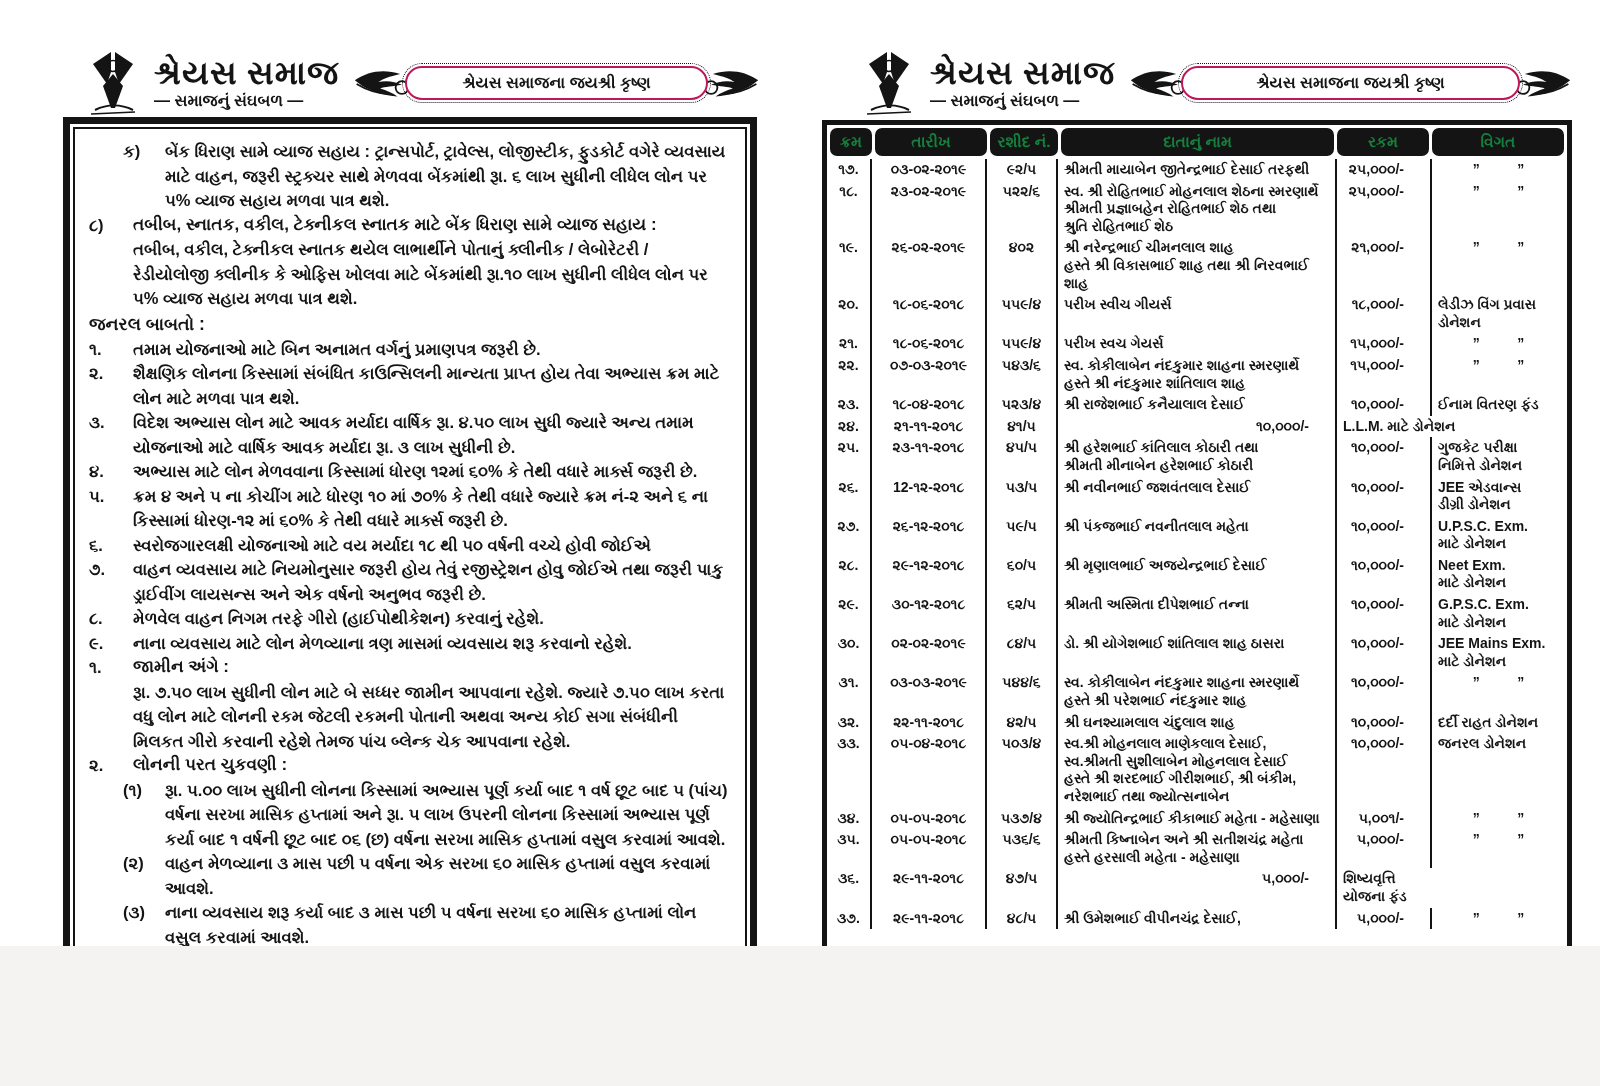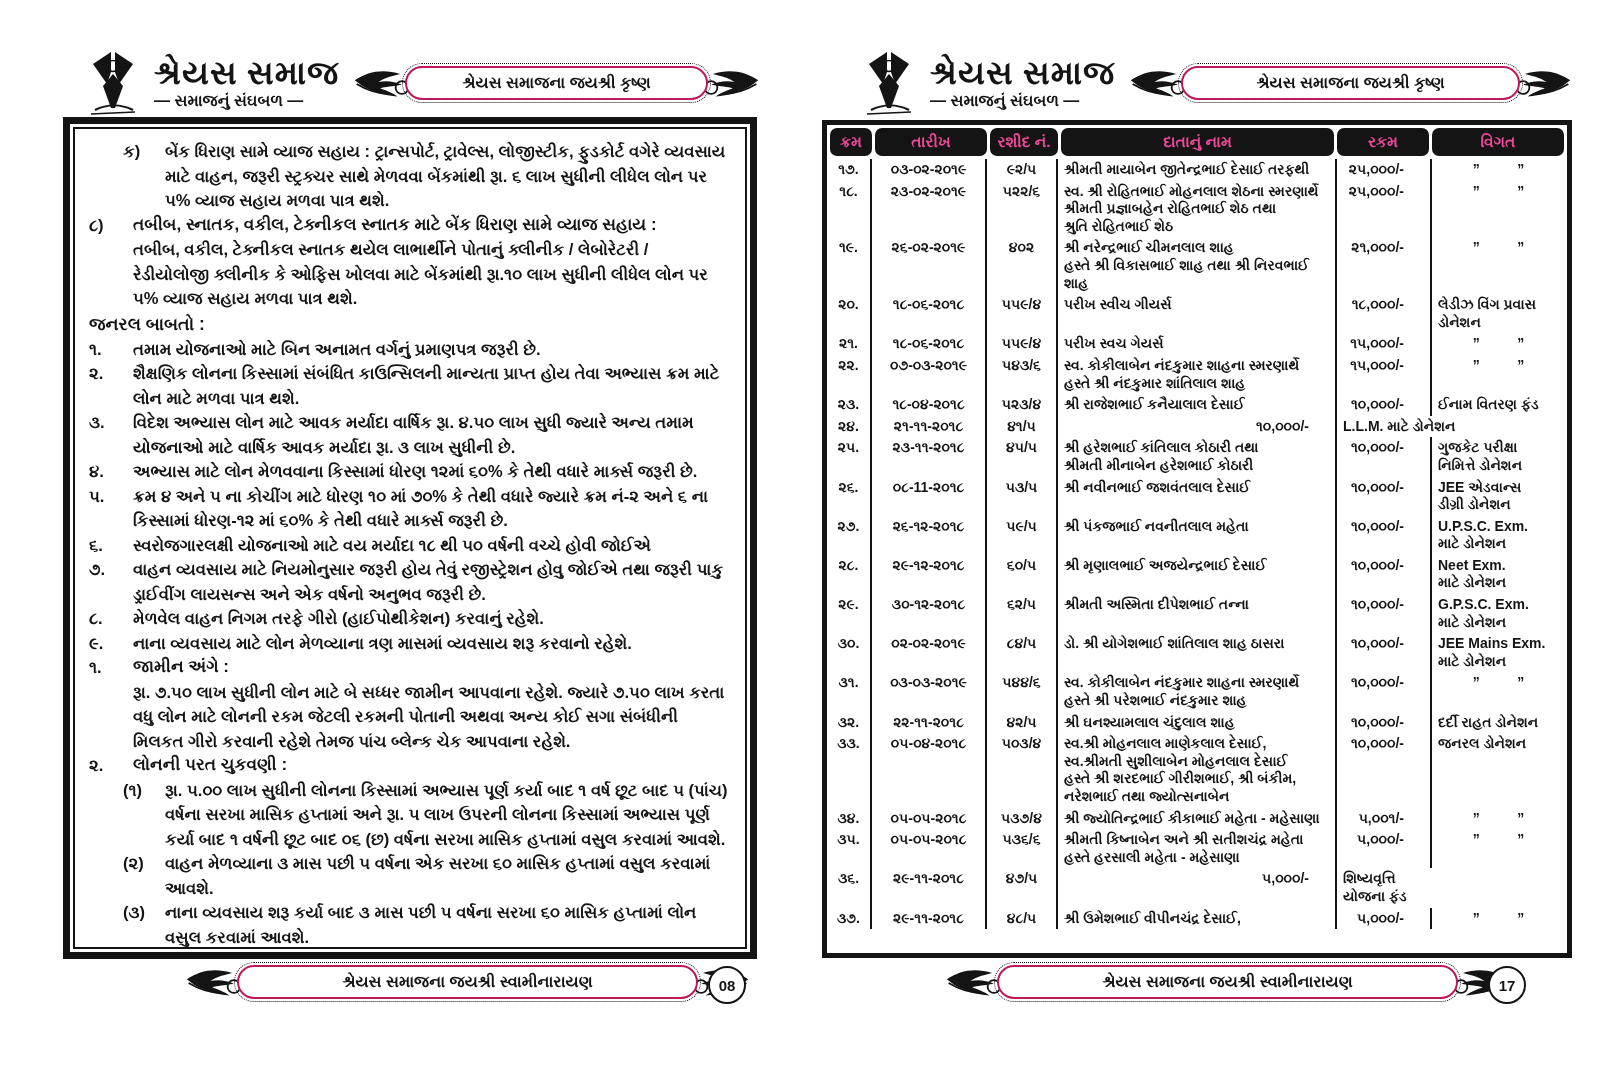--- a/index.html
+++ b/index.html
@@ -1,17 +1,17 @@
 <!DOCTYPE html>
 <html><head>
 <meta charset="utf-8">
 <style>
   html,body{margin:0;padding:0;background:#f4f3f1;}
   .canvas{
-    position:relative;width:1600px;height:1086px;background:#ffffff;
+    position:relative;width:1600px;height:946px;background:#ffffff;
     font-family:"Liberation Sans","DejaVu Sans",sans-serif;color:#141414;overflow:hidden;
   }
   
   .masthead{position:absolute;top:48px;height:70px;display:flex;align-items:center;}
   .masthead.left{left:84px;width:676px;}
   .masthead.right{left:860px;width:712px;}
   .logo{width:58px;height:66px;flex:0 0 auto;}
   .logo svg{width:100%;height:100%;}
   .logo-text{margin-left:12px;flex:0 0 auto;}
   .logo-title{font-size:33px;font-weight:800;letter-spacing:1px;line-height:1.05;font-family:"Liberation Serif","DejaVu Serif",serif;}
@@ -43,21 +43,21 @@
   .blk .bhead{font-weight:800;font-size:17px;}
   .blk-heading{font-size:17.5px;font-weight:800;line-height:26px;}
   
   .table-box{
     position:absolute;left:822px;top:120px;width:750px;height:838px;
     border:5px solid #141414;box-sizing:border-box;background:#fff;
     display:flex;flex-direction:column;
   }
   .thead{display:grid;grid-template-columns:42px 112px 68px 1fr 92px 132px;gap:3px;padding:3px;}
   .thead .th{
-    background:#141414;color:#ec4899;border-radius:7px;
+    background:#141414;color:#15803d;border-radius:7px;
     display:flex;align-items:center;justify-content:center;
     font-size:15.5px;font-weight:800;height:28px;
   }
   .tbody{flex:1;overflow:hidden;}
   .trow{display:grid;grid-template-columns:45px 115px 71px 1fr 95px 135px;}
   .trow .td{border-right:2px solid #141414;padding:2px 6px;box-sizing:border-box;}
   .trow .td:last-child{border-right:none;}
   .td .ln{font-size:14px;line-height:17.6px;font-weight:600;}
   .td.c-serial{text-align:center;}
   .td.c-date{text-align:center;}
@@ -452,21 +452,21 @@
           <div class="td c-detail">
             <div class="ln">ગુજકેટ પરીક્ષા</div>
             <div class="ln">નિમિત્તે ડોનેશન</div>
           </div>
         </div>
         <div class="trow">
           <div class="td c-serial">
             <div class="ln">૨૬.</div>
           </div>
           <div class="td c-date">
-            <div class="ln">૦૮-11-૨૦૧૮</div>
+            <div class="ln">12-૧૨-૨૦૧૮</div>
           </div>
           <div class="td c-receipt">
             <div class="ln">૫૩/૫</div>
           </div>
           <div class="td c-name">
             <div class="ln">શ્રી નવીનભાઈ જશવંતલાલ દેસાઈ</div>
           </div>
           <div class="td c-amount">
             <div class="ln">૧૦,૦૦૦/-</div>
           </div>

